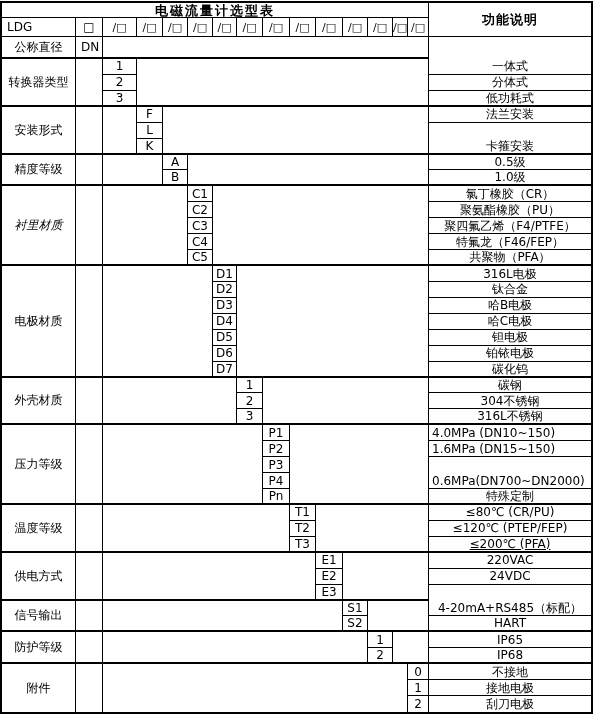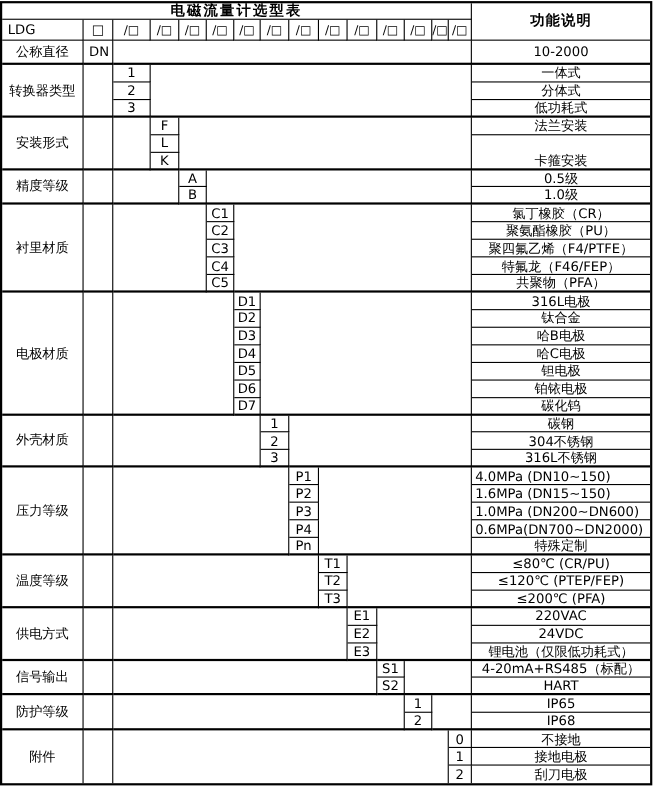--- a/index.html
+++ b/index.html
@@ -31,21 +31,20 @@
   <div class="table" id="selTable">
 
     <div class="cell funchead bb" style="grid-column:16;grid-row:1/3;">功能说明</div>
     <div class="cell title br bb" style="grid-column:1/16;grid-row:1;">电磁流量计选型表</div>
     <div class="cell padl br bb" style="grid-column:1;grid-row:2;">LDG</div>
     <div class="cell br bb" style="grid-column:2;grid-row:2;">□</div>
 
     <div class="cell br bb2" style="grid-column:1;grid-row:3;">公称直径</div>
     <div class="cell padl br bb2" style="grid-column:2;grid-row:3;">DN</div>
     <div class="cell br bb2" style="grid-column:3/16;grid-row:3;"></div>
-    <div class="cell bb2" style="grid-column:16;grid-row:3;">10-2000</div>
   <div class="cell boxcell br bb" style="grid-area: 2 / 3 / span 1 / span 1;">/□</div>
       <div class="cell boxcell br bb" style="grid-area: 2 / 4 / span 1 / span 1;">/□</div>
       <div class="cell boxcell br bb" style="grid-area: 2 / 5 / span 1 / span 1;">/□</div>
       <div class="cell boxcell br bb" style="grid-area: 2 / 6 / span 1 / span 1;">/□</div>
       <div class="cell boxcell br bb" style="grid-area: 2 / 7 / span 1 / span 1;">/□</div>
       <div class="cell boxcell br bb" style="grid-area: 2 / 8 / span 1 / span 1;">/□</div>
       <div class="cell boxcell br bb" style="grid-area: 2 / 9 / span 1 / span 1;">/□</div>
       <div class="cell boxcell br bb" style="grid-area: 2 / 10 / span 1 / span 1;">/□</div>
       <div class="cell boxcell br bb" style="grid-area: 2 / 11 / span 1 / span 1;">/□</div>
       <div class="cell boxcell br bb" style="grid-area: 2 / 12 / span 1 / span 1;">/□</div>
@@ -71,21 +70,21 @@
       <div class="cell bb2" style="grid-area: 9 / 16 / span 1 / span 1;">卡箍安装</div>
       <div class="cell br bb2" style="grid-area: 7 / 5 / span 3 / span 11;"></div>
       <div class="cell br bb2" style="grid-area: 10 / 1 / span 2 / span 1;">精度等级</div>
       <div class="cell br bb2" style="grid-area: 10 / 2 / span 2 / span 1;"></div>
       <div class="cell br bb2" style="grid-area: 10 / 3 / span 2 / span 2;"></div>
       <div class="cell br bb" style="grid-area: 10 / 5 / span 1 / span 1;">A</div>
       <div class="cell bb" style="grid-area: 10 / 16 / span 1 / span 1;">0.5级</div>
       <div class="cell br bb2" style="grid-area: 11 / 5 / span 1 / span 1;">B</div>
       <div class="cell bb2" style="grid-area: 11 / 16 / span 1 / span 1;">1.0级</div>
       <div class="cell br bb2" style="grid-area: 10 / 6 / span 2 / span 10;"></div>
-      <div class="cell br bb2" style="grid-area: 12 / 1 / span 5 / span 1;">衬里材质</div>
+      <div class="cell br bb2" style="grid-area: 12 / 1 / span 5 / span 1; font-style: italic;">衬里材质</div>
       <div class="cell br bb2" style="grid-area: 12 / 2 / span 5 / span 1;"></div>
       <div class="cell br bb2" style="grid-area: 12 / 3 / span 5 / span 3;"></div>
       <div class="cell br bb" style="grid-area: 12 / 6 / span 1 / span 1;">C1</div>
       <div class="cell bb" style="grid-area: 12 / 16 / span 1 / span 1; text-align: right;">氯丁橡胶（CR）</div>
       <div class="cell br bb" style="grid-area: 13 / 6 / span 1 / span 1;">C2</div>
       <div class="cell bb" style="grid-area: 13 / 16 / span 1 / span 1;">聚氨酯橡胶（PU）</div>
       <div class="cell br bb" style="grid-area: 14 / 6 / span 1 / span 1;">C3</div>
       <div class="cell bb" style="grid-area: 14 / 16 / span 1 / span 1;">聚四氟乙烯（F4/PTFE）</div>
       <div class="cell br bb" style="grid-area: 15 / 6 / span 1 / span 1;">C4</div>
       <div class="cell bb" style="grid-area: 15 / 16 / span 1 / span 1;">特氟龙（F46/FEP）</div>
@@ -121,45 +120,43 @@
       <div class="cell bb2" style="grid-area: 26 / 16 / span 1 / span 1;">316L不锈钢</div>
       <div class="cell br bb2" style="grid-area: 24 / 9 / span 3 / span 7;"></div>
       <div class="cell br bb2" style="grid-area: 27 / 1 / span 5 / span 1;">压力等级</div>
       <div class="cell br bb2" style="grid-area: 27 / 2 / span 5 / span 1;"></div>
       <div class="cell br bb2" style="grid-area: 27 / 3 / span 5 / span 6;"></div>
       <div class="cell br bb" style="grid-area: 27 / 9 / span 1 / span 1;">P1</div>
       <div class="cell left bb" style="grid-area: 27 / 16 / span 1 / span 1;">4.0MPa (DN10~150)</div>
       <div class="cell br bb" style="grid-area: 28 / 9 / span 1 / span 1;">P2</div>
       <div class="cell left bb" style="grid-area: 28 / 16 / span 1 / span 1;">1.6MPa (DN15~150)</div>
       <div class="cell br bb" style="grid-area: 29 / 9 / span 1 / span 1;">P3</div>
-      <div class="cell left bb" style="grid-area: 29 / 16 / span 1 / span 1;">1.0MPa (DN200~DN600)</div>
       <div class="cell br bb" style="grid-area: 30 / 9 / span 1 / span 1;">P4</div>
       <div class="cell left bb" style="grid-area: 30 / 16 / span 1 / span 1;">0.6MPa(DN700~DN2000)</div>
       <div class="cell br bb2" style="grid-area: 31 / 9 / span 1 / span 1;">Pn</div>
       <div class="cell bb2" style="grid-area: 31 / 16 / span 1 / span 1;">特殊定制</div>
       <div class="cell br bb2" style="grid-area: 27 / 10 / span 5 / span 6;"></div>
       <div class="cell br bb2" style="grid-area: 32 / 1 / span 3 / span 1;">温度等级</div>
       <div class="cell br bb2" style="grid-area: 32 / 2 / span 3 / span 1;"></div>
       <div class="cell br bb2" style="grid-area: 32 / 3 / span 3 / span 7;"></div>
       <div class="cell br bb" style="grid-area: 32 / 10 / span 1 / span 1;">T1</div>
       <div class="cell bb" style="grid-area: 32 / 16 / span 1 / span 1;">≤80℃ (CR/PU)</div>
       <div class="cell br bb" style="grid-area: 33 / 10 / span 1 / span 1;">T2</div>
       <div class="cell bb" style="grid-area: 33 / 16 / span 1 / span 1;">≤120℃ (PTEP/FEP)</div>
       <div class="cell br bb2" style="grid-area: 34 / 10 / span 1 / span 1;">T3</div>
-      <div class="cell bb2" style="grid-area: 34 / 16 / span 1 / span 1;">≤200℃ (PFA)</div>
+      <div class="cell bb2" style="grid-area: 34 / 16 / span 1 / span 1; text-decoration: underline;">≤200℃ (PFA)</div>
       <div class="cell br bb2" style="grid-area: 32 / 11 / span 3 / span 5;"></div>
       <div class="cell br bb2" style="grid-area: 35 / 1 / span 3 / span 1;">供电方式</div>
       <div class="cell br bb2" style="grid-area: 35 / 2 / span 3 / span 1;"></div>
       <div class="cell br bb2" style="grid-area: 35 / 3 / span 3 / span 8;"></div>
       <div class="cell br bb" style="grid-area: 35 / 11 / span 1 / span 1;">E1</div>
       <div class="cell bb" style="grid-area: 35 / 16 / span 1 / span 1;">220VAC</div>
       <div class="cell br bb" style="grid-area: 36 / 11 / span 1 / span 1;">E2</div>
       <div class="cell bb" style="grid-area: 36 / 16 / span 1 / span 1;">24VDC</div>
       <div class="cell br bb2" style="grid-area: 37 / 11 / span 1 / span 1;">E3</div>
-      <div class="cell bb2" style="grid-area: 37 / 16 / span 1 / span 1;">锂电池（仅限低功耗式）</div>
       <div class="cell br bb2" style="grid-area: 35 / 12 / span 3 / span 4;"></div>
       <div class="cell br bb2" style="grid-area: 38 / 1 / span 2 / span 1;">信号输出</div>
       <div class="cell br bb2" style="grid-area: 38 / 2 / span 2 / span 1;"></div>
       <div class="cell br bb2" style="grid-area: 38 / 3 / span 2 / span 9;"></div>
       <div class="cell br bb" style="grid-area: 38 / 12 / span 1 / span 1;">S1</div>
       <div class="cell bb" style="grid-area: 38 / 16 / span 1 / span 1;">4-20mA+RS485（标配）</div>
       <div class="cell br bb2" style="grid-area: 39 / 12 / span 1 / span 1;">S2</div>
       <div class="cell bb2" style="grid-area: 39 / 16 / span 1 / span 1;">HART</div>
       <div class="cell br bb2" style="grid-area: 38 / 13 / span 2 / span 3;"></div>
       <div class="cell br bb2" style="grid-area: 40 / 1 / span 2 / span 1;">防护等级</div>

